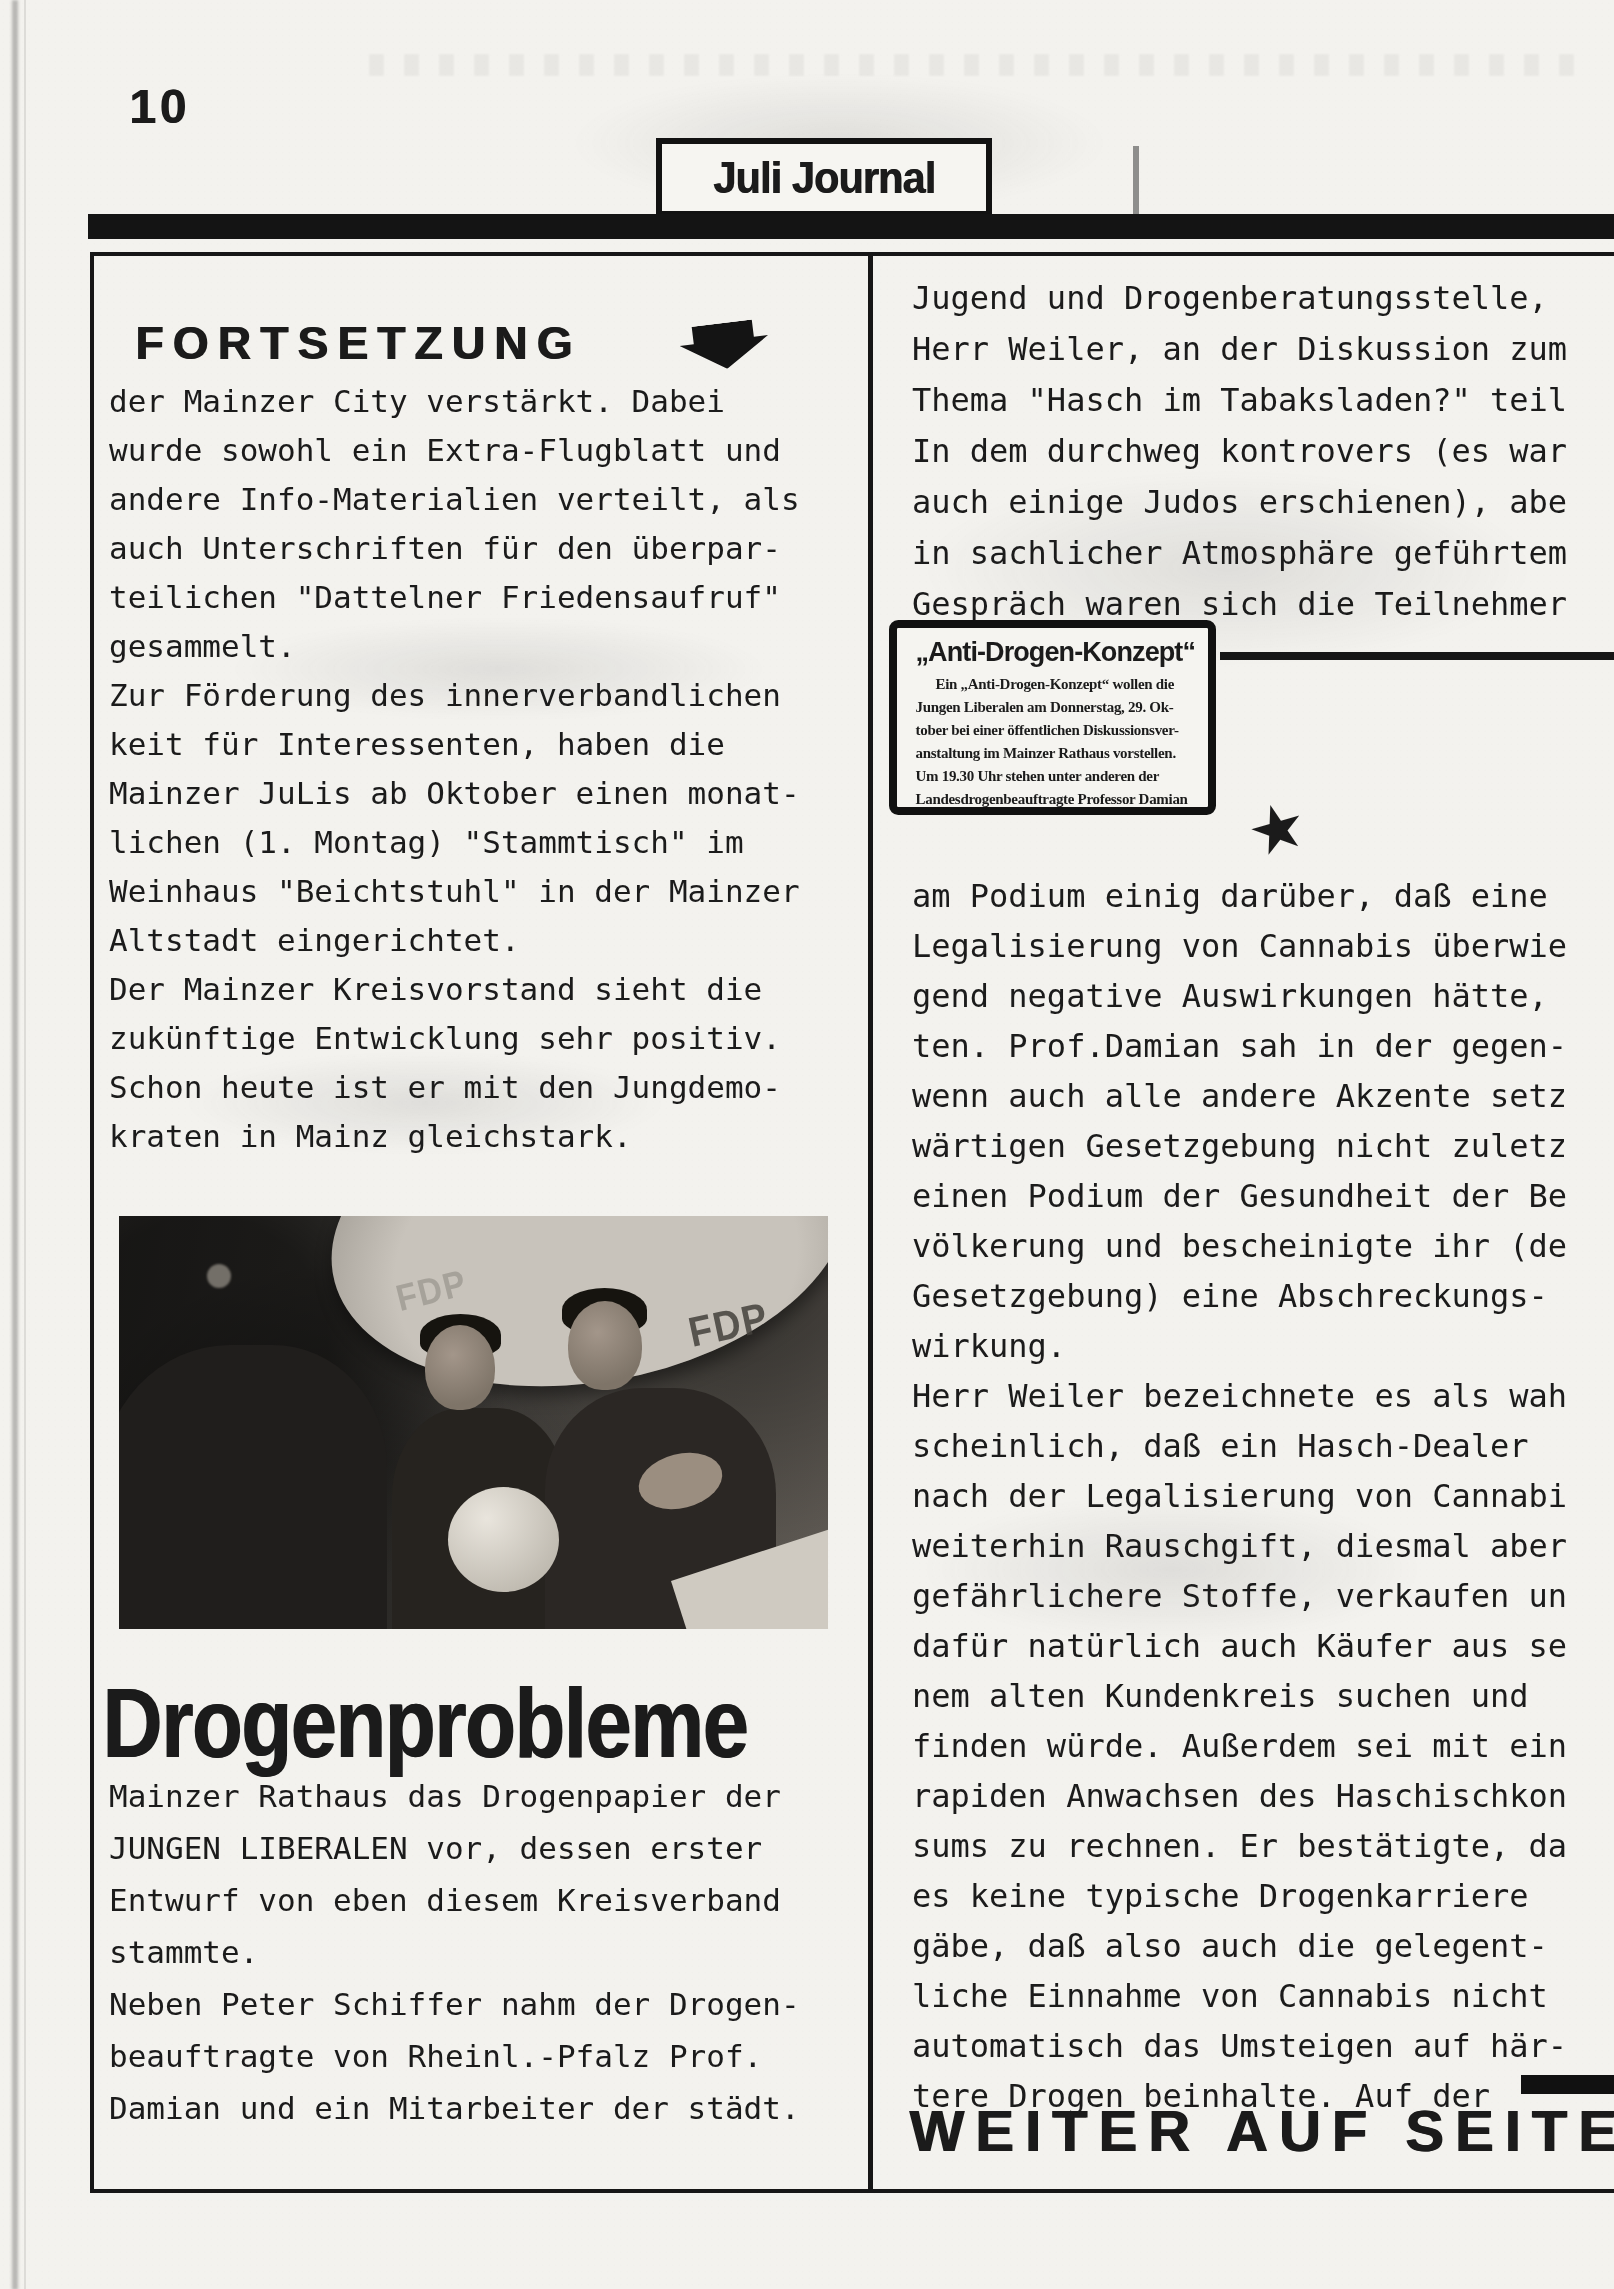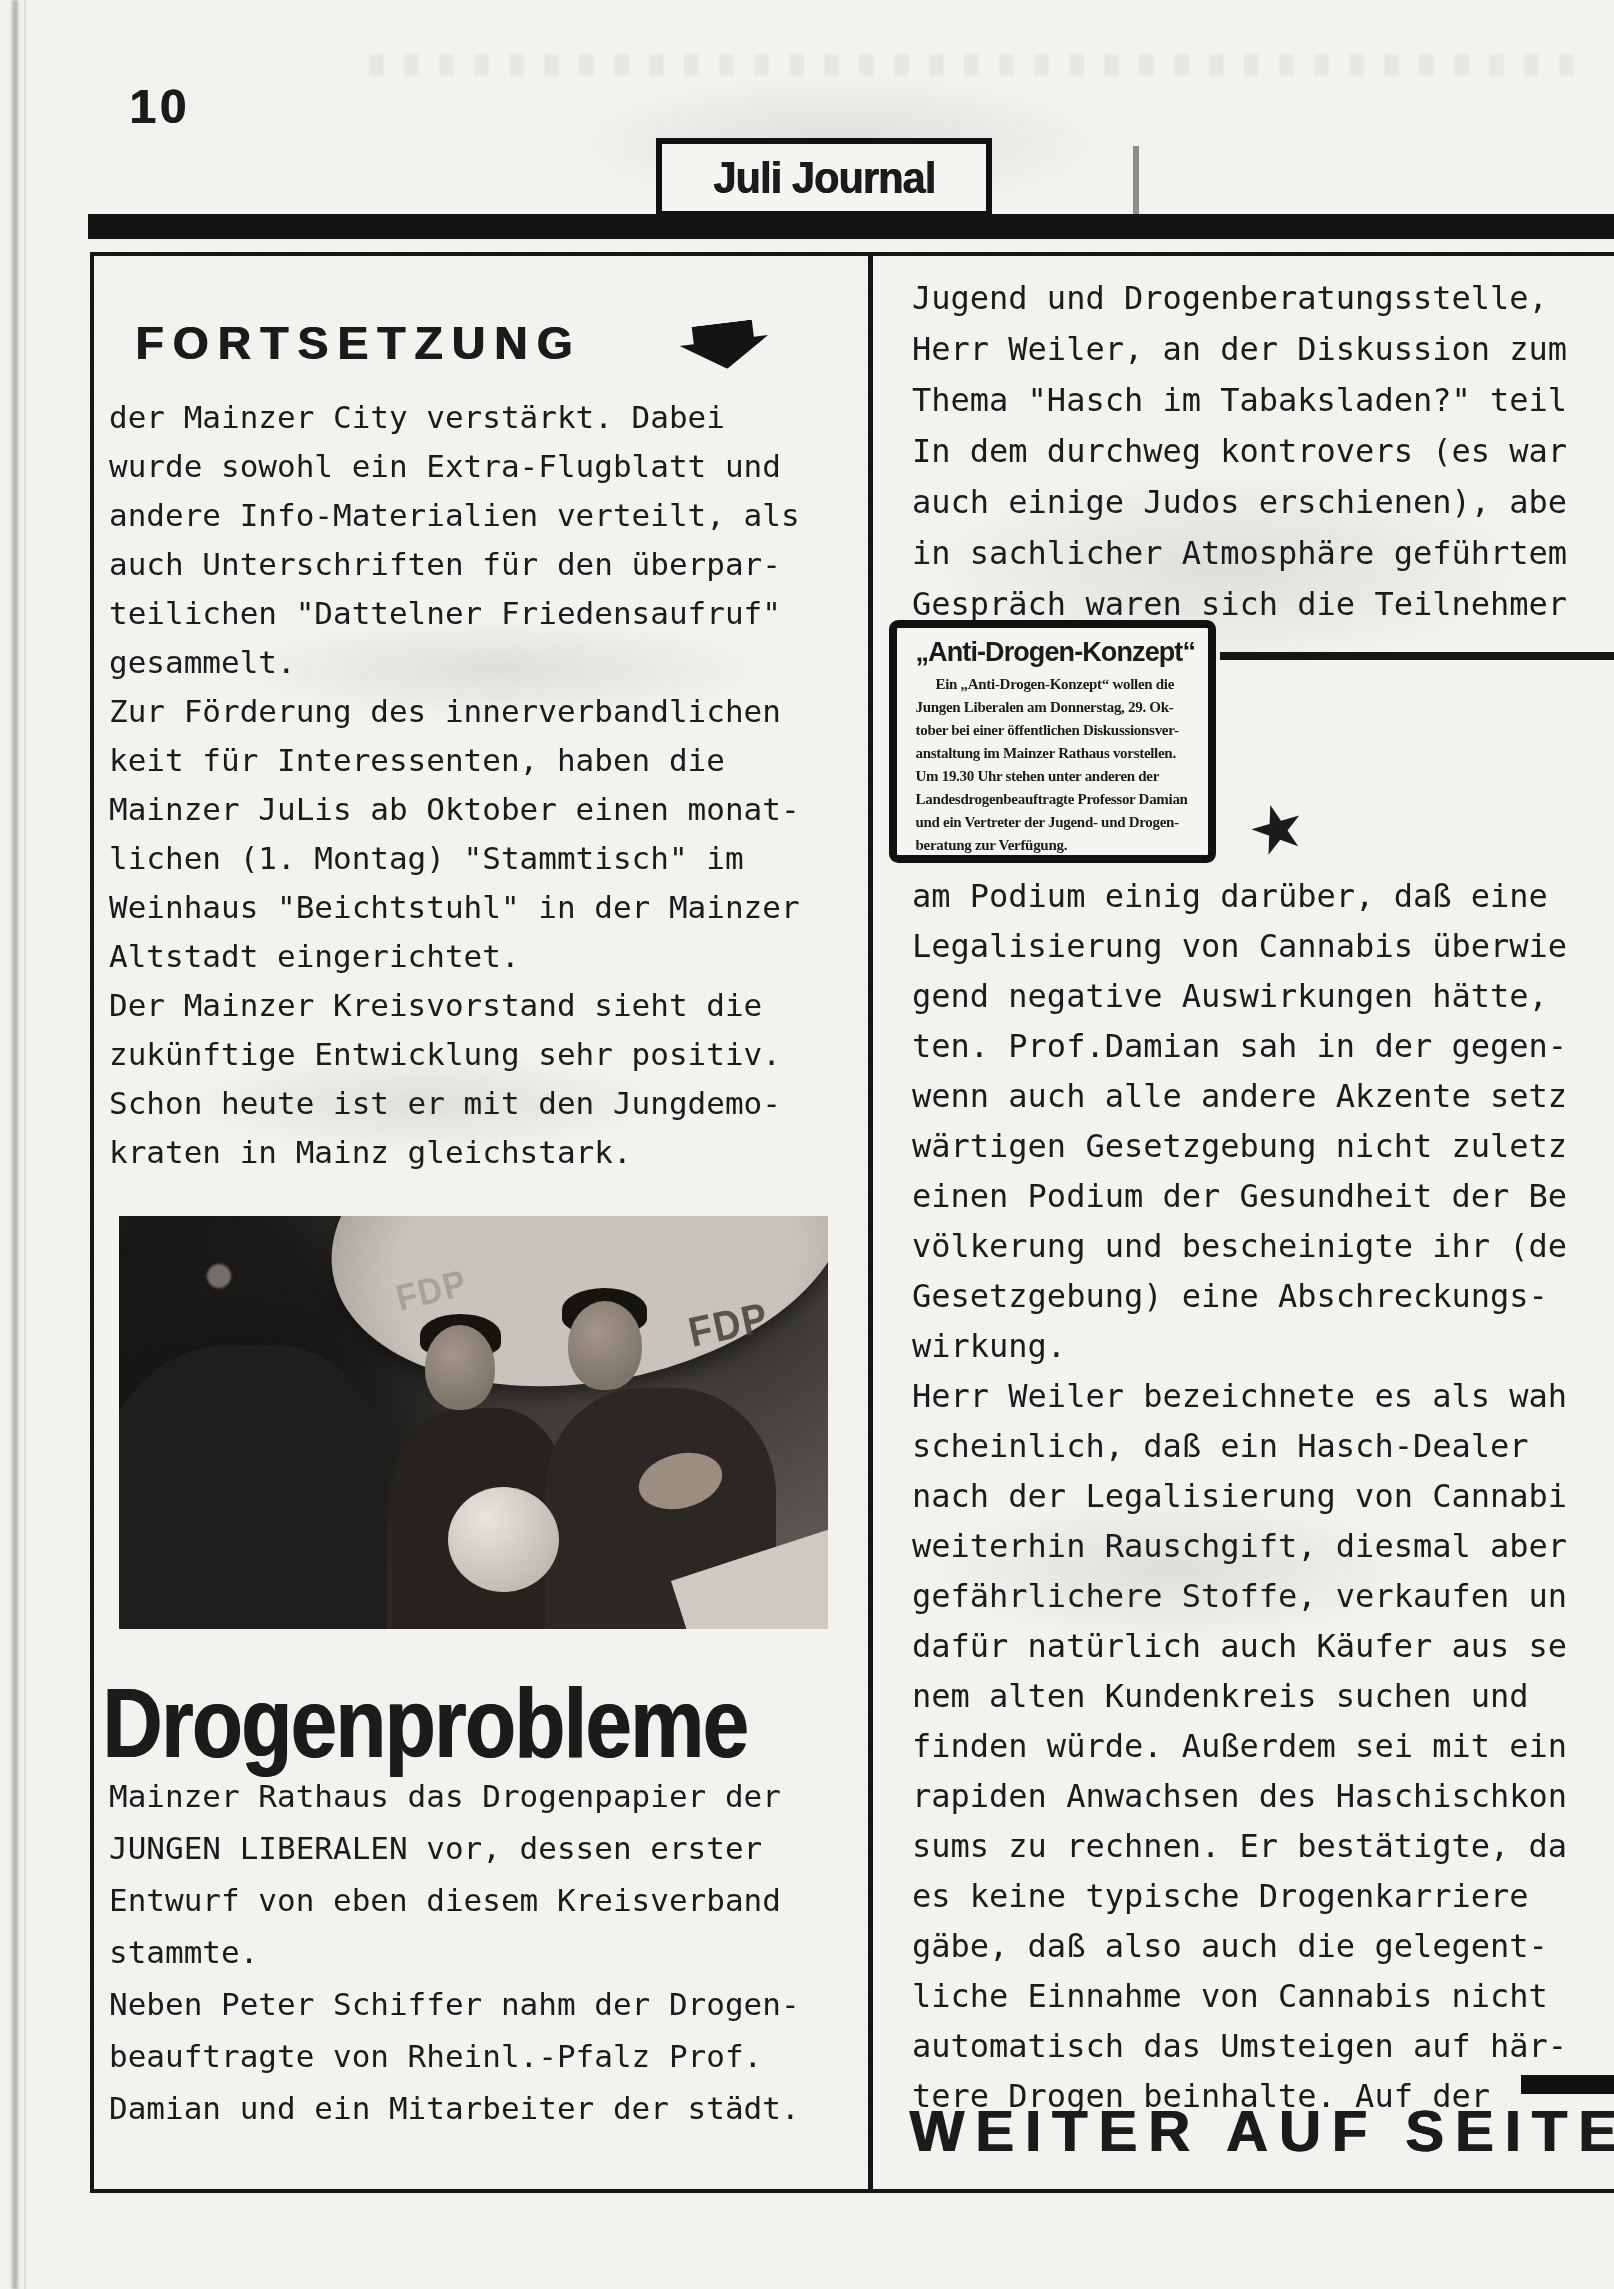--- a/index.html
+++ b/index.html
@@ -43,21 +43,21 @@
 
   .head-display { font-family:"Liberation Sans", sans-serif; font-weight:700;
     text-shadow: 1.3px 0 0 currentColor; }
   .fortsetzung { position:absolute; left:109px; top:316px; font-size:46px; letter-spacing:9.2px;margin-left:26px; }
   .fort-arrow { position:absolute; left:680px; top:323px; width:89px; height:46px; background:#141414;
     clip-path: polygon(16% 0, 84% 0, 84% 38%, 100% 38%, 50% 100%, 0 38%, 16% 38%);
     transform: rotate(-7deg); }
 
   .tcol { position:absolute; }
   .tline { white-space: pre; }
-  .left-intro  { left:109px; top:377px;  font-size:31px; line-height:49px;margin-top:16px; }
+  .left-intro  { left:109px; top:377px;  font-size:31px; line-height:49px; }
   .left-art    { left:109px; top:1770px; font-size:31px; line-height:52px; }
   .right-top   { left:912px; top:273px;  font-size:32px; line-height:51px; }
   .right-bot   { left:912px; top:871px;  font-size:32px; line-height:50px; }
 
   .photo { position:absolute; left:119px; top:1216px; width:709px; height:413px; overflow:hidden;
     background: linear-gradient(100deg, #33312e 0%, #3c3a36 25%, #474440 55%, #55514b 80%, #5e5953 100%); }
   .photo-foliage { position:absolute; inset:0;
     background:
       radial-gradient(circle at 12% 30%, rgba(0,0,0,.55) 0 18%, transparent 45%),
       radial-gradient(circle at 30% 85%, rgba(0,0,0,.35) 0 20%, transparent 50%),
@@ -88,21 +88,21 @@
   .balloon { position:absolute; left:329px; top:271px; width:111px; height:105px; border-radius:50%;
     background: radial-gradient(circle at 35% 30%, #e9e5dd, #c0bbb1 75%); }
   .hand { position:absolute; left:519px; top:238px; width:85px; height:54px; border-radius:50%;
     background:#9b8e80; transform: rotate(-14deg); }
   .plate { position:absolute; left:552px; top:305px; width:157px; height:109px; background:#cfcac1;
     clip-path: polygon(0 55%, 100% 8%, 100% 100%, 10% 100%); }
 
   .drogen-head { position:absolute; left:102px; top:1667px; font-size:98px; letter-spacing:-1.8px;
     transform: scaleX(.85); transform-origin:left; }
 
-  .insert-box { position:absolute; left:889px; top:620px; width:327px; height:243px;
+  .insert-box { position:absolute; left:889px; top:620px; width:327px; height:195px;
     border:8.3px solid #111; border-radius:9.2px; background:#f5f4f0;
     padding:9.2px 13px 5.5px 18.5px; overflow:hidden; }
   .insert-title { font-family:"Liberation Sans", sans-serif; font-weight:700; font-size:27px;
     letter-spacing:-0.9px; margin-bottom:4.6px; white-space:nowrap; }
   .insert-body { font-family:"Liberation Serif", serif; font-weight:700; font-size:15px;
     line-height:23px; letter-spacing:-0.3px; }
   .insert-body .tline:first-child { text-indent:20px; }
 
   .note-rule { position:absolute; left:1220px; top:652px; width:394px; height:8.3px; background:#161616; }
   .margin-note { left:1227px; top:661px; font-size:31px; line-height:58px; }

